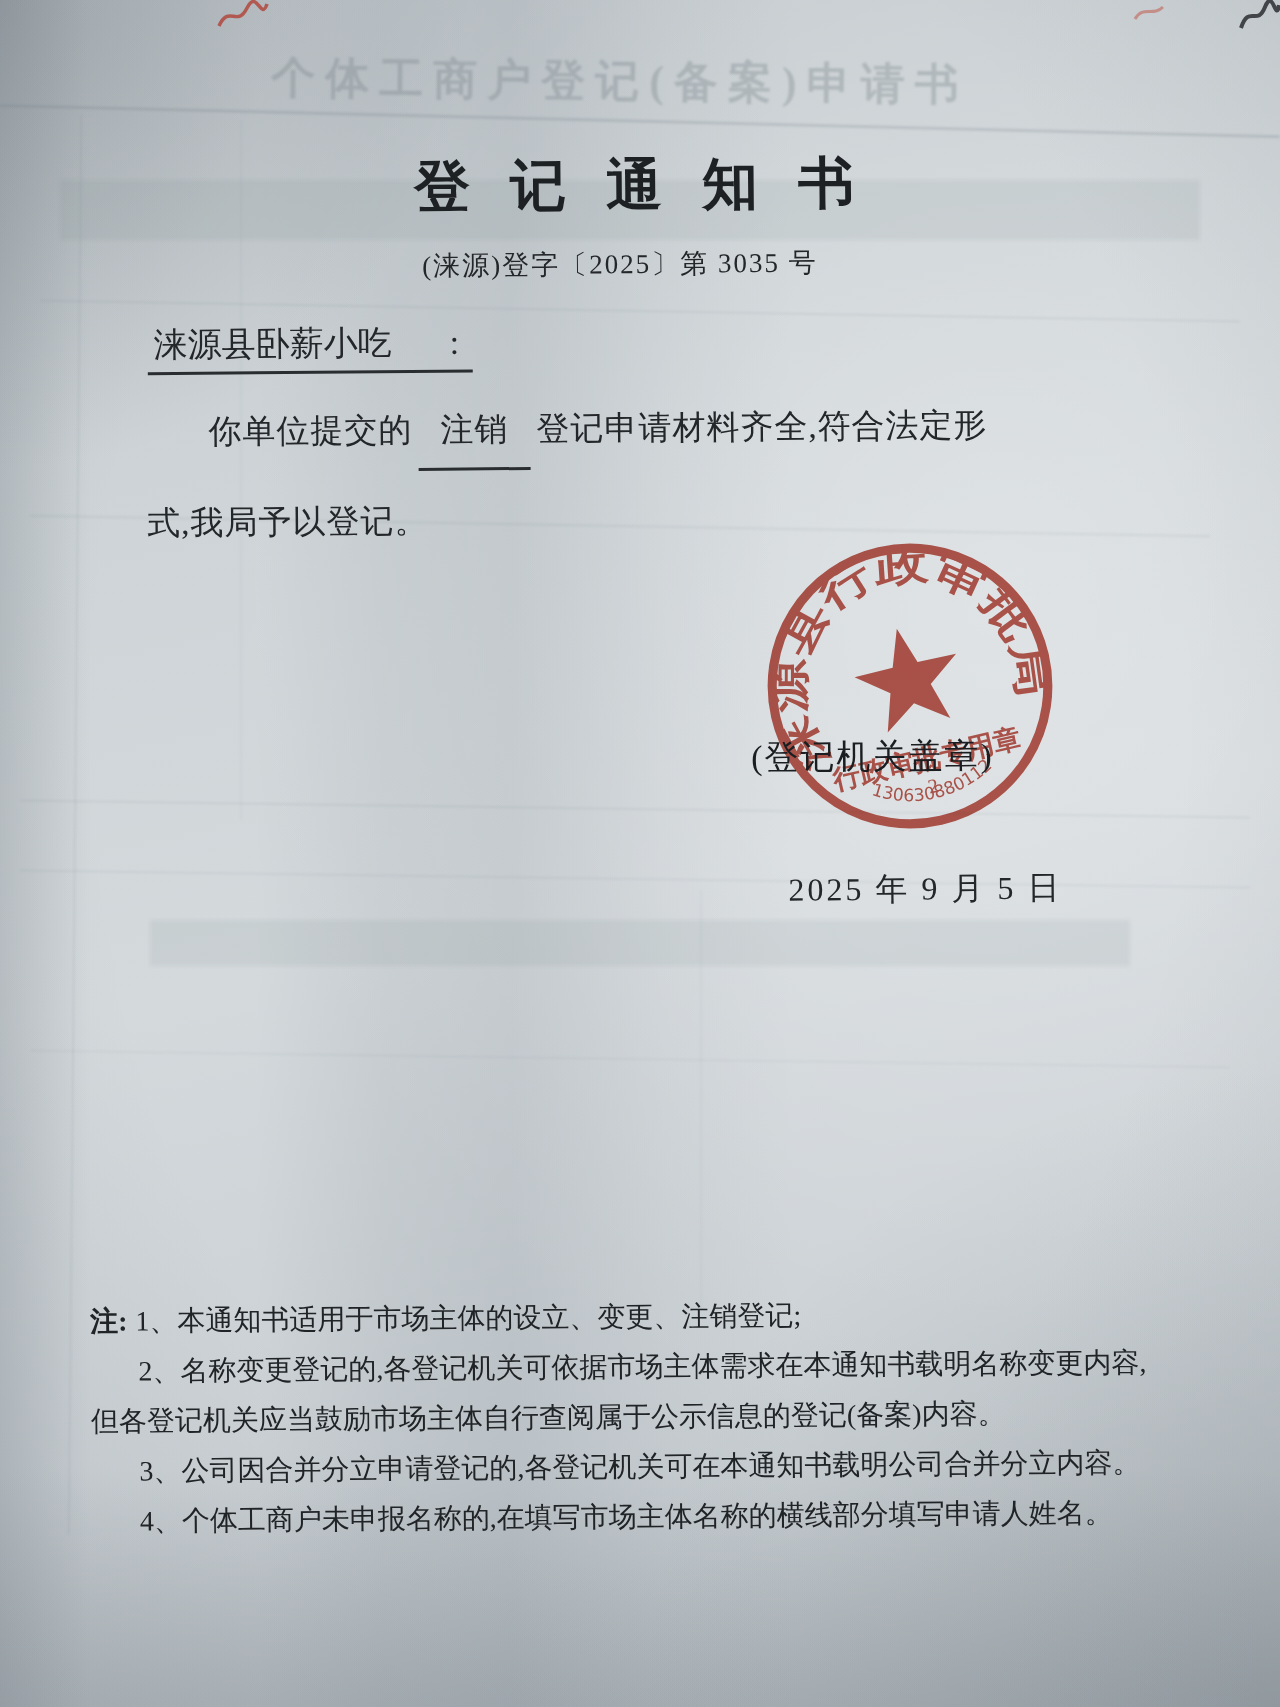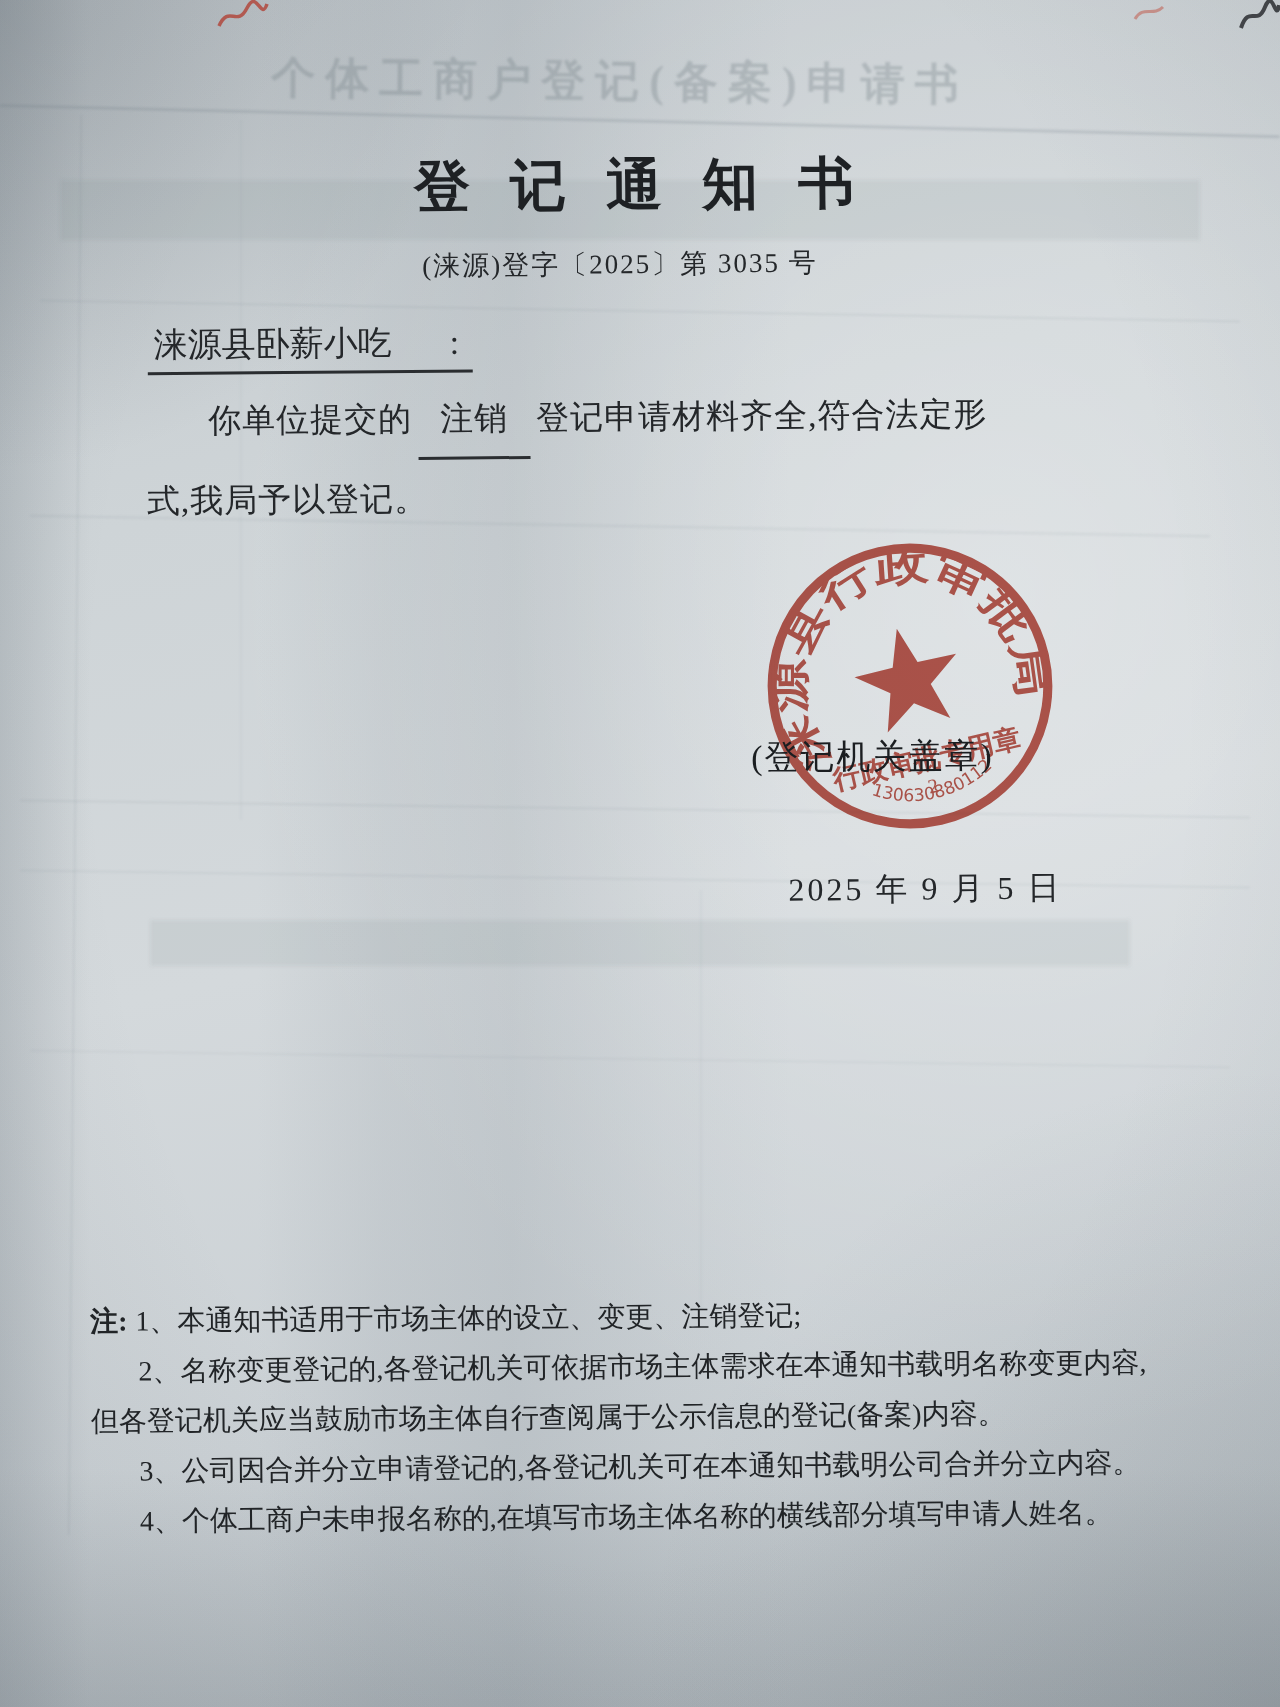--- a/index.html
+++ b/index.html
@@ -41,21 +41,21 @@
   
   .doc{position:absolute;inset:0;z-index:3;transform:rotate(-.5deg);color:#24272a;}
   .doc-title{position:absolute;left:0;top:148px;width:1280px;text-align:center;
     font-size:56px;font-weight:bold;letter-spacing:40px;text-indent:40px;color:#1e2124;}
   .doc-no{position:absolute;left:0;top:246px;width:1250px;text-align:center;font-size:27px;letter-spacing:2px;}
   .addressee{position:absolute;left:152px;top:318px;font-size:34px;}
   .addressee .uline{display:inline-block;border-bottom:3px solid #2a2d30;padding:0 14px 4px 6px;}
   .addressee .gap{display:inline-block;width:58px;}
   .para{position:absolute;left:150px;top:378px;width:990px;font-size:33px;line-height:72px;letter-spacing:1px;}
   .para .indent{display:inline-block;width:62px;}
-  .blank{display:inline-block;border-bottom:3px solid #2a2d30;padding:0 22px 2px 22px;margin:3px 6px;}
+  .blank{display:inline-block;border-bottom:3px solid #2a2d30;padding:0 22px 2px 22px;margin:14px 6px;}
   
   .stamp-wrap{position:absolute;left:758px;top:534px;width:304px;height:304px;z-index:2;
     transform:rotate(-13deg);opacity:.82;mix-blend-mode:multiply;}
   .stamp-caption{position:absolute;left:752px;top:736px;z-index:4;font-size:34px;letter-spacing:2px;color:#1b1e21;}
   .doc-date{position:absolute;left:788px;top:870px;font-size:32px;letter-spacing:3px;z-index:4;}
   
   .notes{position:absolute;left:86px;top:1292px;width:1130px;font-size:28px;line-height:50px;color:#212427;}
   .notes .row{white-space:nowrap;}
   .notes .ind{padding-left:48px;}
   .notes .lbl{font-weight:bold;margin-right:8px;}

